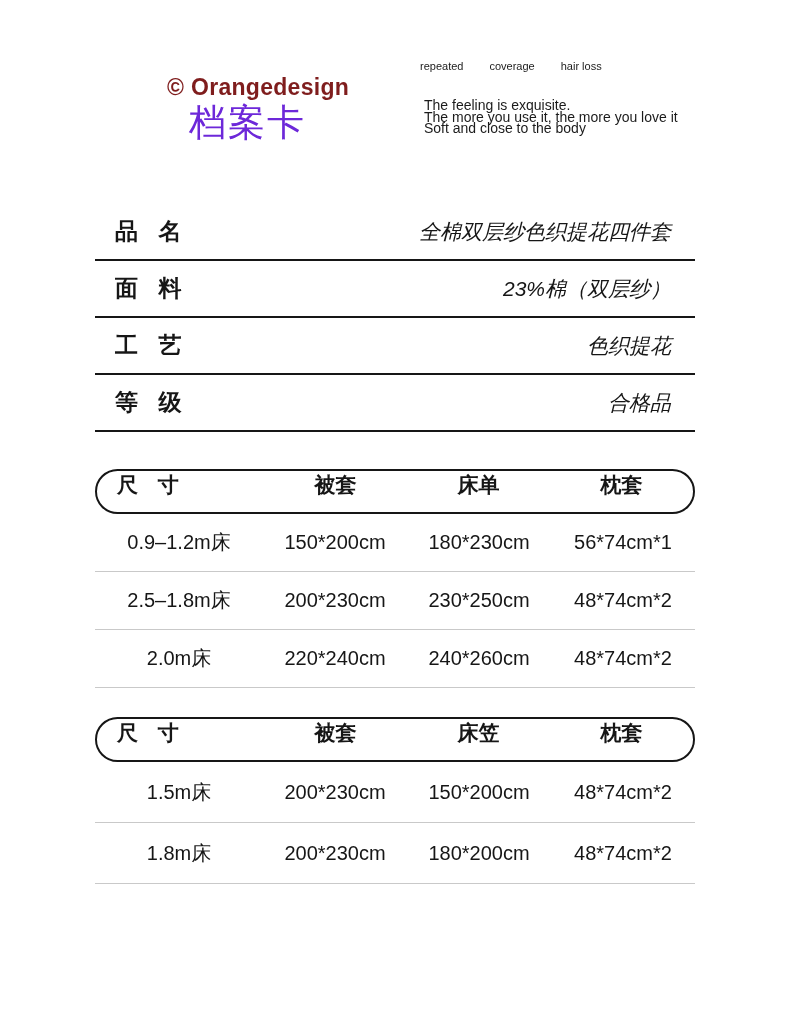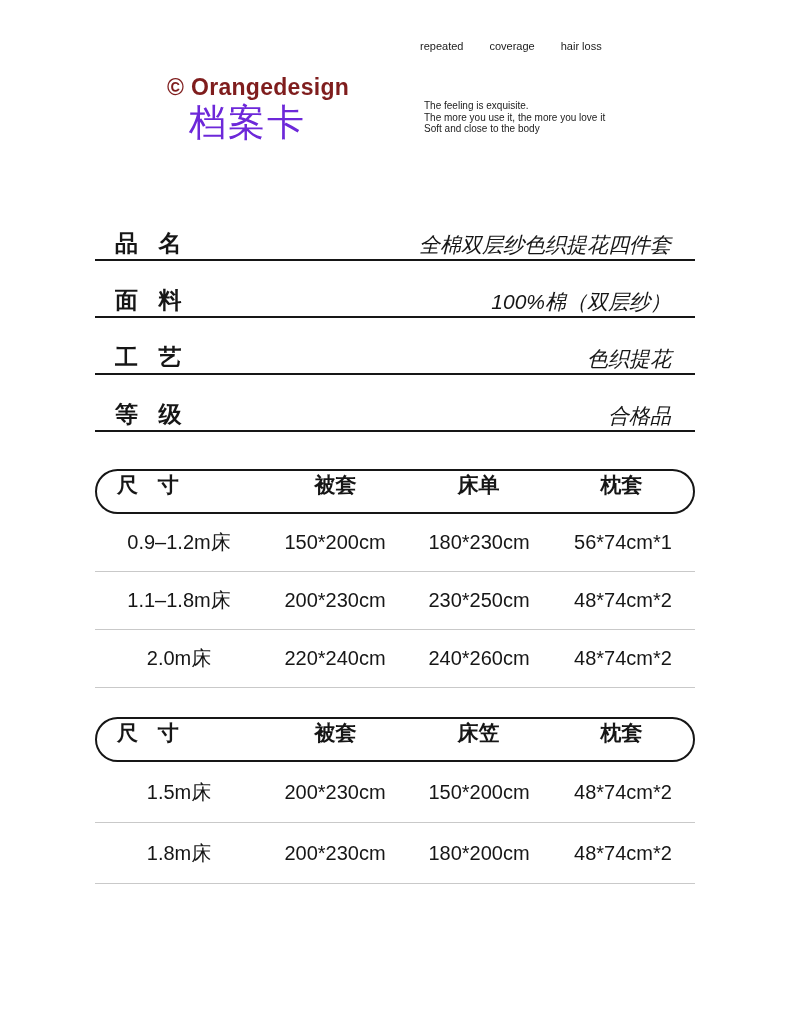--- a/index.html
+++ b/index.html
@@ -15,32 +15,32 @@
   .brand{
     position:absolute;left:167px;top:74px;
     font-size:23px;font-weight:600;letter-spacing:.3px;color:#7f1d1d;
   }
   .title{
     position:absolute;left:189px;top:98px;
     font-family:"Liberation Serif","DejaVu Serif",serif;
     font-size:37px;font-weight:400;letter-spacing:2px;color:#6d28d9;
   }
   .keywords{
-    position:absolute;left:420px;top:40px;
+    position:absolute;left:420px;top:60px;
     display:flex;gap:26px;font-size:11px;color:#1b1b1b;
   }
   .tagline{
     position:absolute;left:424px;top:100px;
-    font-size:10px;line-height:11.5px;color:#1b1b1b;
+    font-size:14px;line-height:11.5px;color:#1b1b1b;
   }
   
   .content{position:absolute;left:95px;top:204px;width:600px;}
   
   .spec-row{
-    height:55px;display:flex;justify-content:space-between;align-items:flex-end;
+    height:55px;display:flex;justify-content:space-between;align-items:center;
     border-bottom:2.5px solid #161616;
   }
   .spec-label{font-size:23px;font-weight:700;padding-left:20px;word-spacing:14px;white-space:nowrap;}
   .spec-value{font-size:21px;padding-right:24px;white-space:nowrap;font-style:italic;}
   
   .size-table{margin-top:37px;}
   .size-table.second{margin-top:29px;}
   .pill{
     height:41px;border:2px solid #161616;border-radius:24px;
     display:flex;align-items:flex-start;font-size:21px;font-weight:700;
@@ -78,21 +78,21 @@
 
   <div class="content">
 
     <section>
       <div class="spec-row">
         <span class="spec-label">品 名</span>
         <span class="spec-value">全棉双层纱色织提花四件套</span>
       </div>
       <div class="spec-row">
         <span class="spec-label">面 料</span>
-        <span class="spec-value">100%棉（双层纱）</span>
+        <span class="spec-value">23%棉（双层纱）</span>
       </div>
       <div class="spec-row">
         <span class="spec-label">工 艺</span>
         <span class="spec-value">色织提花</span>
       </div>
       <div class="spec-row">
         <span class="spec-label">等 级</span>
         <span class="spec-value">合格品</span>
       </div>
     </section>
@@ -104,21 +104,21 @@
         <span class="c">床单</span>
         <span class="c">枕套</span>
       </div>
       <div class="trow">
         <span class="c1">0.9–1.2m床</span>
         <span class="c">150*200cm</span>
         <span class="c">180*230cm</span>
         <span class="c">56*74cm*1</span>
       </div>
       <div class="trow">
-        <span class="c1">1.1–1.8m床</span>
+        <span class="c1">2.5–1.8m床</span>
         <span class="c">200*230cm</span>
         <span class="c">230*250cm</span>
         <span class="c">48*74cm*2</span>
       </div>
       <div class="trow">
         <span class="c1">2.0m床</span>
         <span class="c">220*240cm</span>
         <span class="c">240*260cm</span>
         <span class="c">48*74cm*2</span>
       </div>

